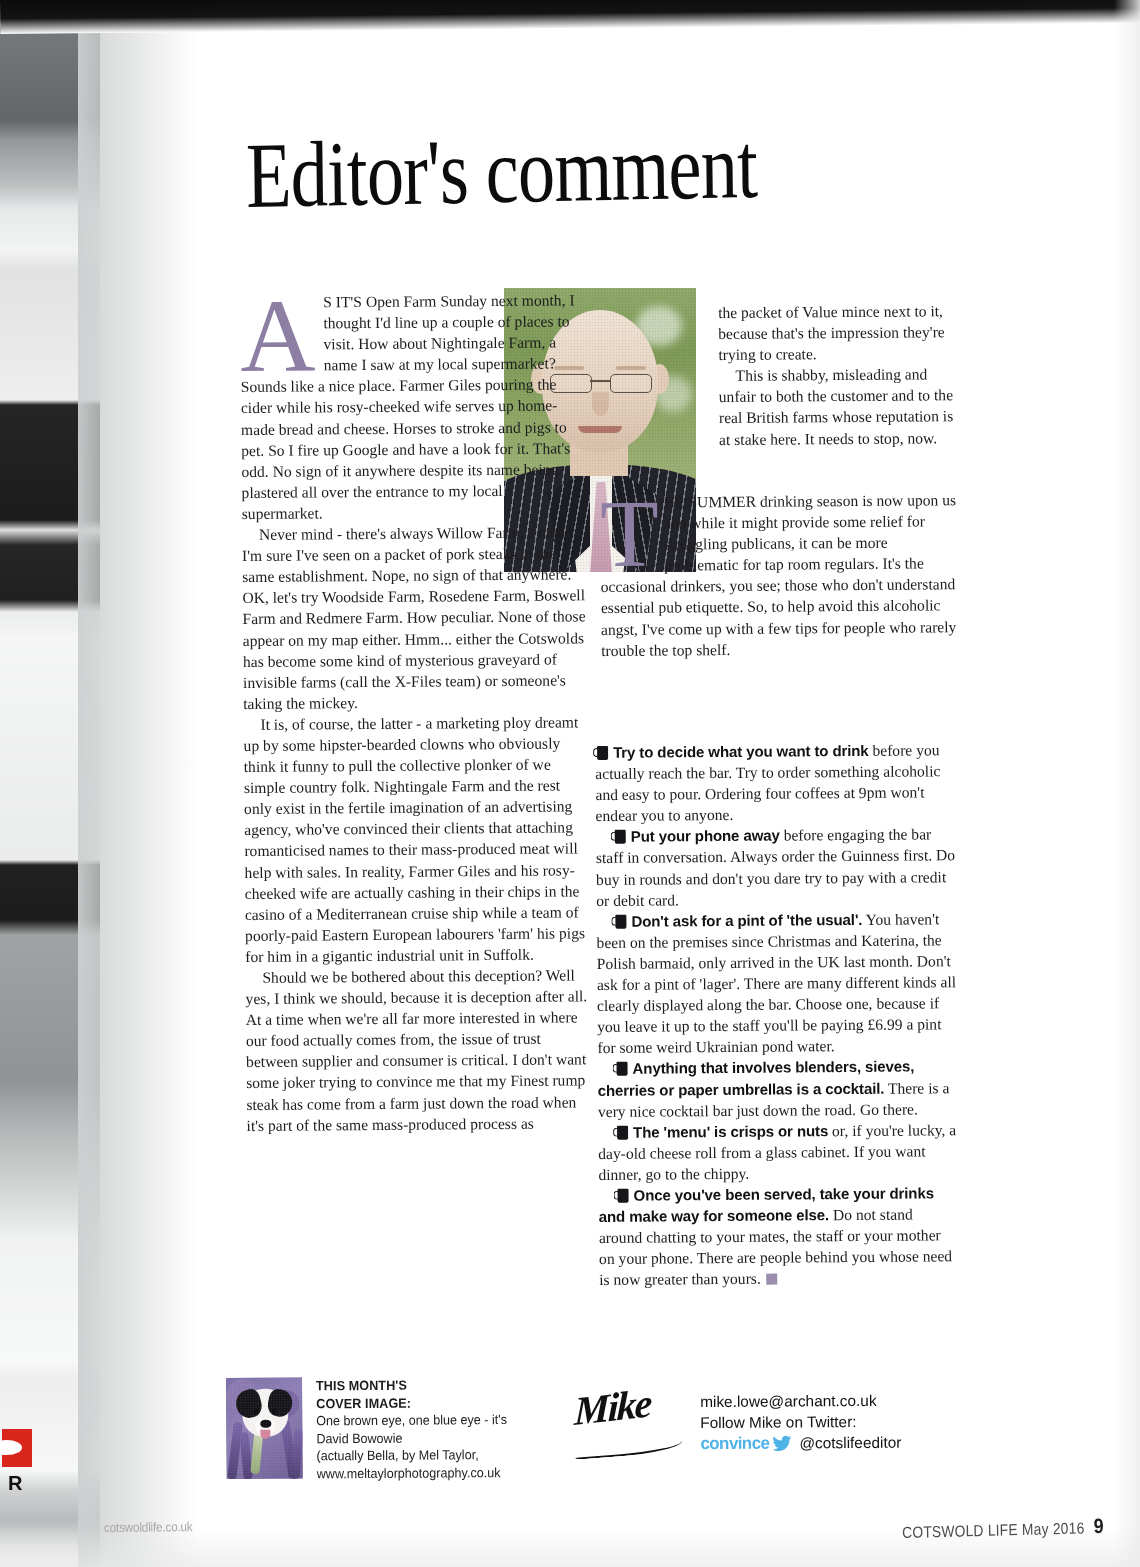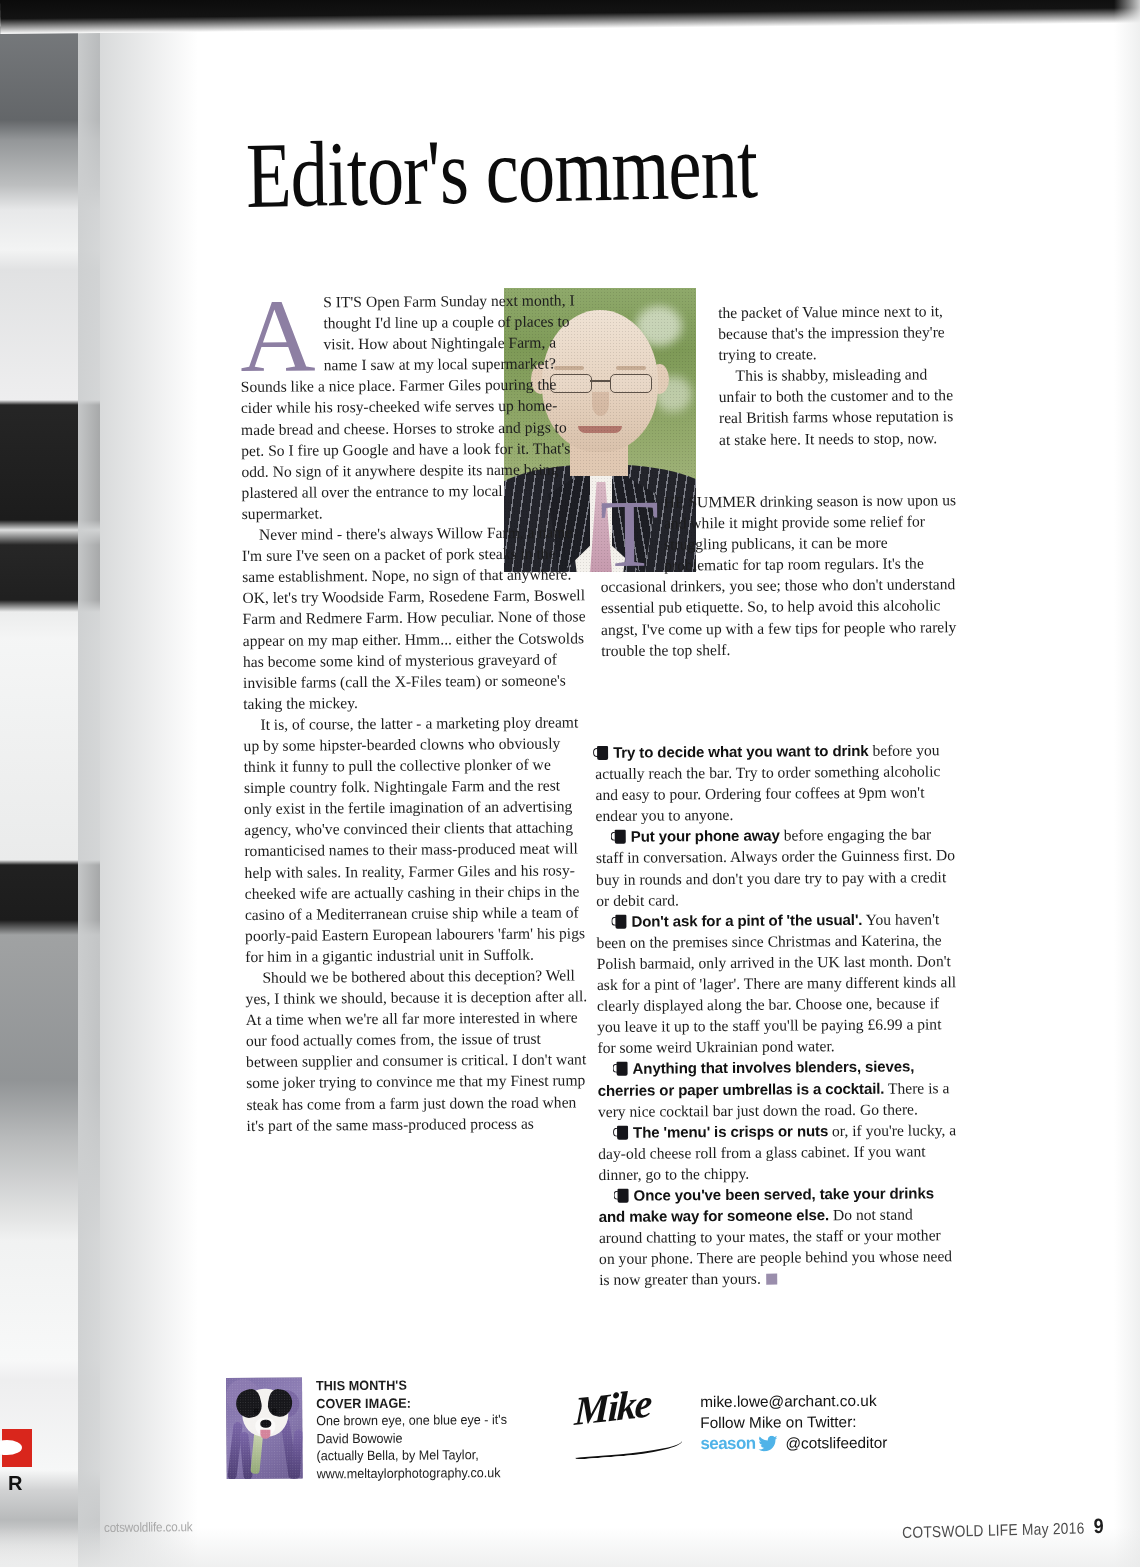--- a/index.html
+++ b/index.html
@@ -625,21 +625,21 @@
   <div class="sign-block">
     <div class="signature">
       <div class="sig-text">Mike</div>
       <div class="sig-stroke"></div>
     </div>
     <div class="contact">
       <div>mike.lowe@archant.co.uk</div>
       <div>Follow Mike on Twitter:</div>
       <div class="twitter-row">
         <span class="twitter-logo">
-          <span>season</span>
+          <span>convince</span>
           <svg width="19" height="16" viewBox="0 0 24 20" aria-hidden="true">
             <path d="M24 2.4c-.9.4-1.8.7-2.8.8 1-.6 1.8-1.6 2.2-2.7-1 .6-2 1-3.1 1.2A4.9 4.9 0 0 0 11.8 5c0 .4 0 .8.1 1.1A13.9 13.9 0 0 1 1.7.9 4.9 4.9 0 0 0 3.2 7.5a4.8 4.8 0 0 1-2.2-.6v.1c0 2.4 1.7 4.3 3.9 4.8a4.9 4.9 0 0 1-2.2.1 4.9 4.9 0 0 0 4.6 3.4A9.9 9.9 0 0 1 0 17.4 13.9 13.9 0 0 0 7.5 19.6c9.1 0 14-7.5 14-14v-.6c1-.7 1.8-1.6 2.5-2.6z" fill="#4fb3e8"></path>
           </svg>
         </span>
         <span>@cotslifeeditor</span>
       </div>
     </div>
   </div>
 
   <div class="site-url">cotswoldlife.co.uk</div>

